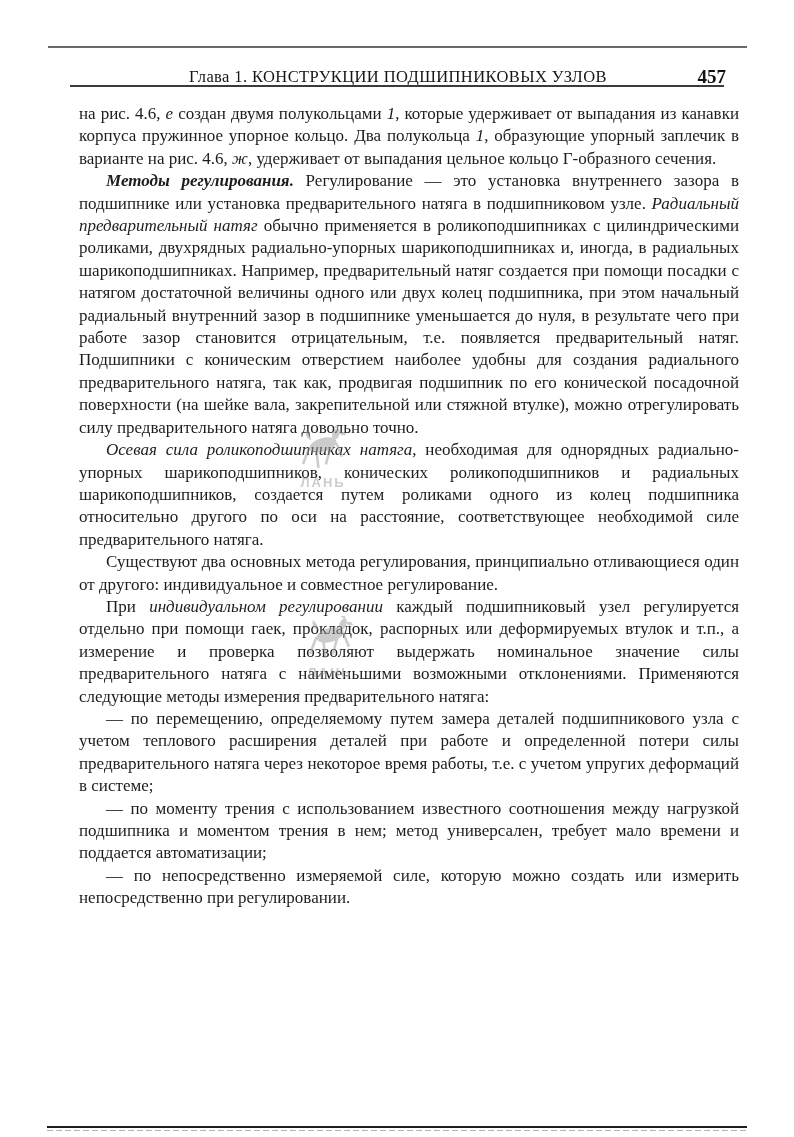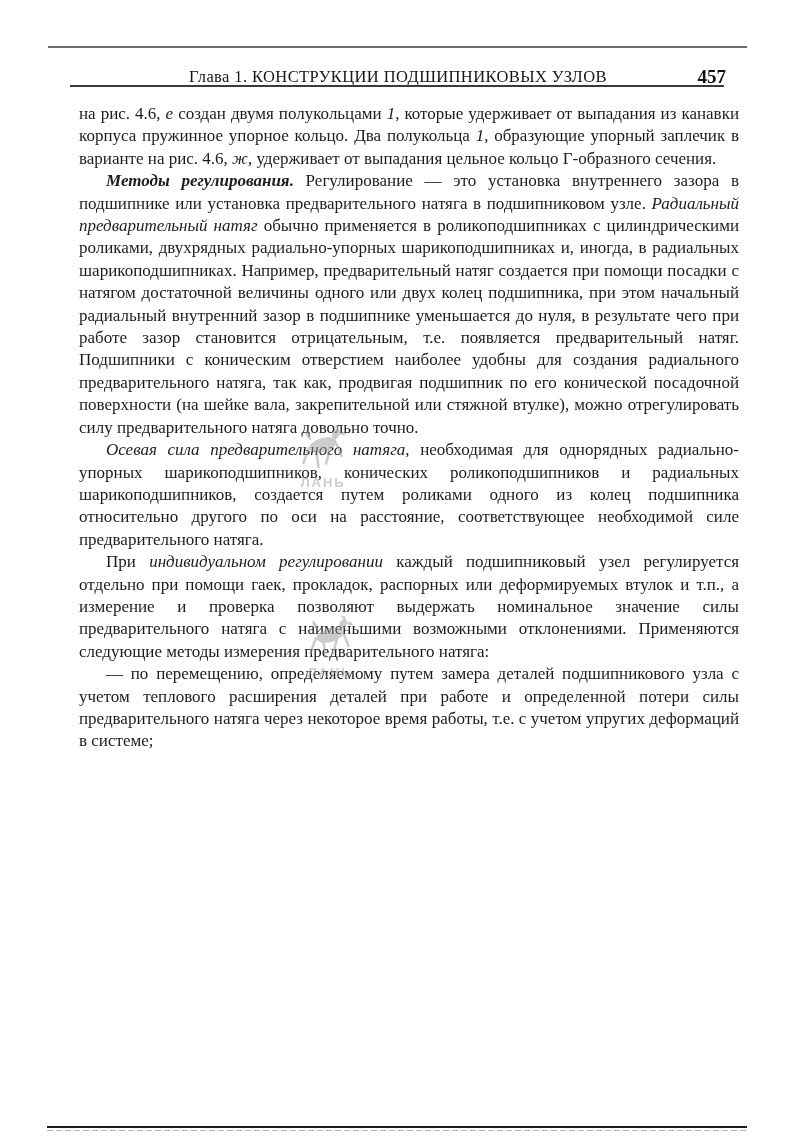--- a/index.html
+++ b/index.html
@@ -50,23 +50,26 @@
   <div class="header">
     <span class="chapter">Глава 1. КОНСТРУКЦИИ ПОДШИПНИКОВЫХ УЗЛОВ</span>
     <span class="pagenum">457</span>
   </div>
 
   <div class="mid-rule"></div>
 
   <div class="body" id="body-text">
       <p><span>на рис. 4.6, </span><span class="s-i">е</span><span> создан двумя полукольцами </span><span class="s-i">1</span><span>, которые удерживает от выпадания из канавки корпуса пружинное упорное кольцо. Два полукольца </span><span class="s-i">1</span><span>, образующие упорный заплечик в варианте на рис. 4.6, </span><span class="s-i">ж</span><span>, удерживает от выпадания цельное кольцо Г-образного сечения.</span></p>
       <p class="indent"><span class="s-bi">Методы регулирования.</span><span> Регулирование — это установка внутреннего зазора в подшипнике или установка предварительного натяга в подшипниковом узле. </span><span class="s-i">Радиальный предварительный натяг</span><span> обычно применяется в роликоподшипниках с цилиндрическими роликами, двухрядных радиально-упорных шарикоподшипниках и, иногда, в радиальных шарикоподшипниках. Например, предварительный натяг создается при помощи посадки с натягом достаточной величины одного или двух колец подшипника, при этом начальный радиальный внутренний зазор в подшипнике уменьшается до нуля, в результате чего при работе зазор становится отрицательным, т.е. появляется предварительный натяг. Подшипники с коническим отверстием наиболее удобны для создания радиального предварительного натяга, так как, продвигая подшипник по его конической посадочной поверхности (на шейке вала, закрепительной или стяжной втулке), можно отрегулировать силу предварительного натяга довольно точно.</span></p>
-      <p class="indent"><span class="s-i">Осевая сила предварительного натяга</span><span>, необходимая для однорядных радиально-упорных шарикоподшипников, конических роликоподшипников и радиальных шарикоподшипников, создается путем роликами одного из колец подшипника относительно другого по оси на расстояние, соответствующее необходимой силе предварительного натяга.</span></p>
+      <p class="indent"><span class="s-i">Осевая сила роликоподшипниках натяга</span><span>, необходимая для однорядных радиально-упорных шарикоподшипников, конических роликоподшипников и радиальных шарикоподшипников, создается путем роликами одного из колец подшипника относительно другого по оси на расстояние, соответствующее необходимой силе предварительного натяга.</span></p>
+      <p class="indent"><span>Существуют два основных метода регулирования, принципиально отливающиеся один от другого: индивидуальное и совместное регулирование.</span></p>
       <p class="indent"><span>При </span><span class="s-i">индивидуальном регулировании</span><span> каждый подшипниковый узел регулируется отдельно при помощи гаек, прокладок, распорных или деформируемых втулок и т.п., а измерение и проверка позволяют выдержать номинальное значение силы предварительного натяга с наименьшими возможными отклонениями. Применяются следующие методы измерения предварительного натяга:</span></p>
       <p class="indent"><span>— по перемещению, определяемому путем замера деталей подшипникового узла с учетом теплового расширения деталей при работе и определенной потери силы предварительного натяга через некоторое время работы, т.е. с учетом упругих деформаций в системе;</span></p>
+      <p class="indent"><span>— по моменту трения с использованием известного соотношения между нагрузкой подшипника и моментом трения в нем; метод универсален, требует мало времени и поддается автоматизации;</span></p>
+      <p class="indent"><span>— по непосредственно измеряемой силе, которую можно создать или измерить непосредственно при регулировании.</span></p>
     </div>
 
   <div class="watermark wm1">
     <svg class="deer" width="54" height="48" viewBox="0 0 54 48" xmlns="http://www.w3.org/2000/svg">
       <g fill="#9b9b9b">
         <ellipse cx="27" cy="19" rx="14" ry="7" transform="rotate(-16 27 19)"></ellipse>
         <ellipse cx="40" cy="8" rx="3.4" ry="6" transform="rotate(24 40 8)"></ellipse>
         <path d="M38 1 L41 -3 L42.5 3 Z"></path>
         <path d="M44 6 Q49 5 50 9 Q46 10 44 8 Z"></path>
         <rect x="12" y="21" width="2.6" height="18" transform="rotate(20 13 21)"></rect>

